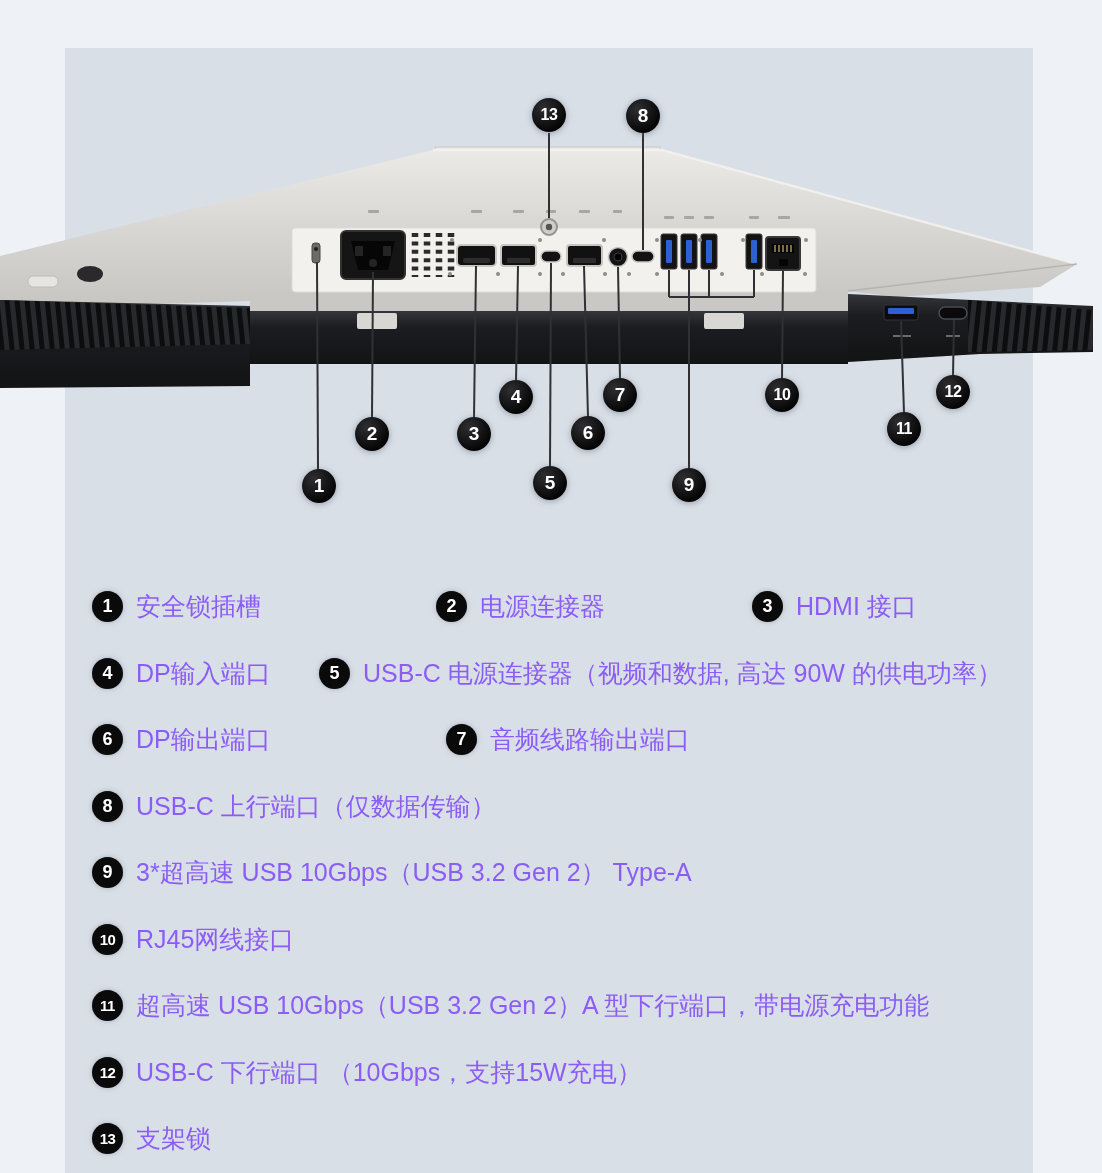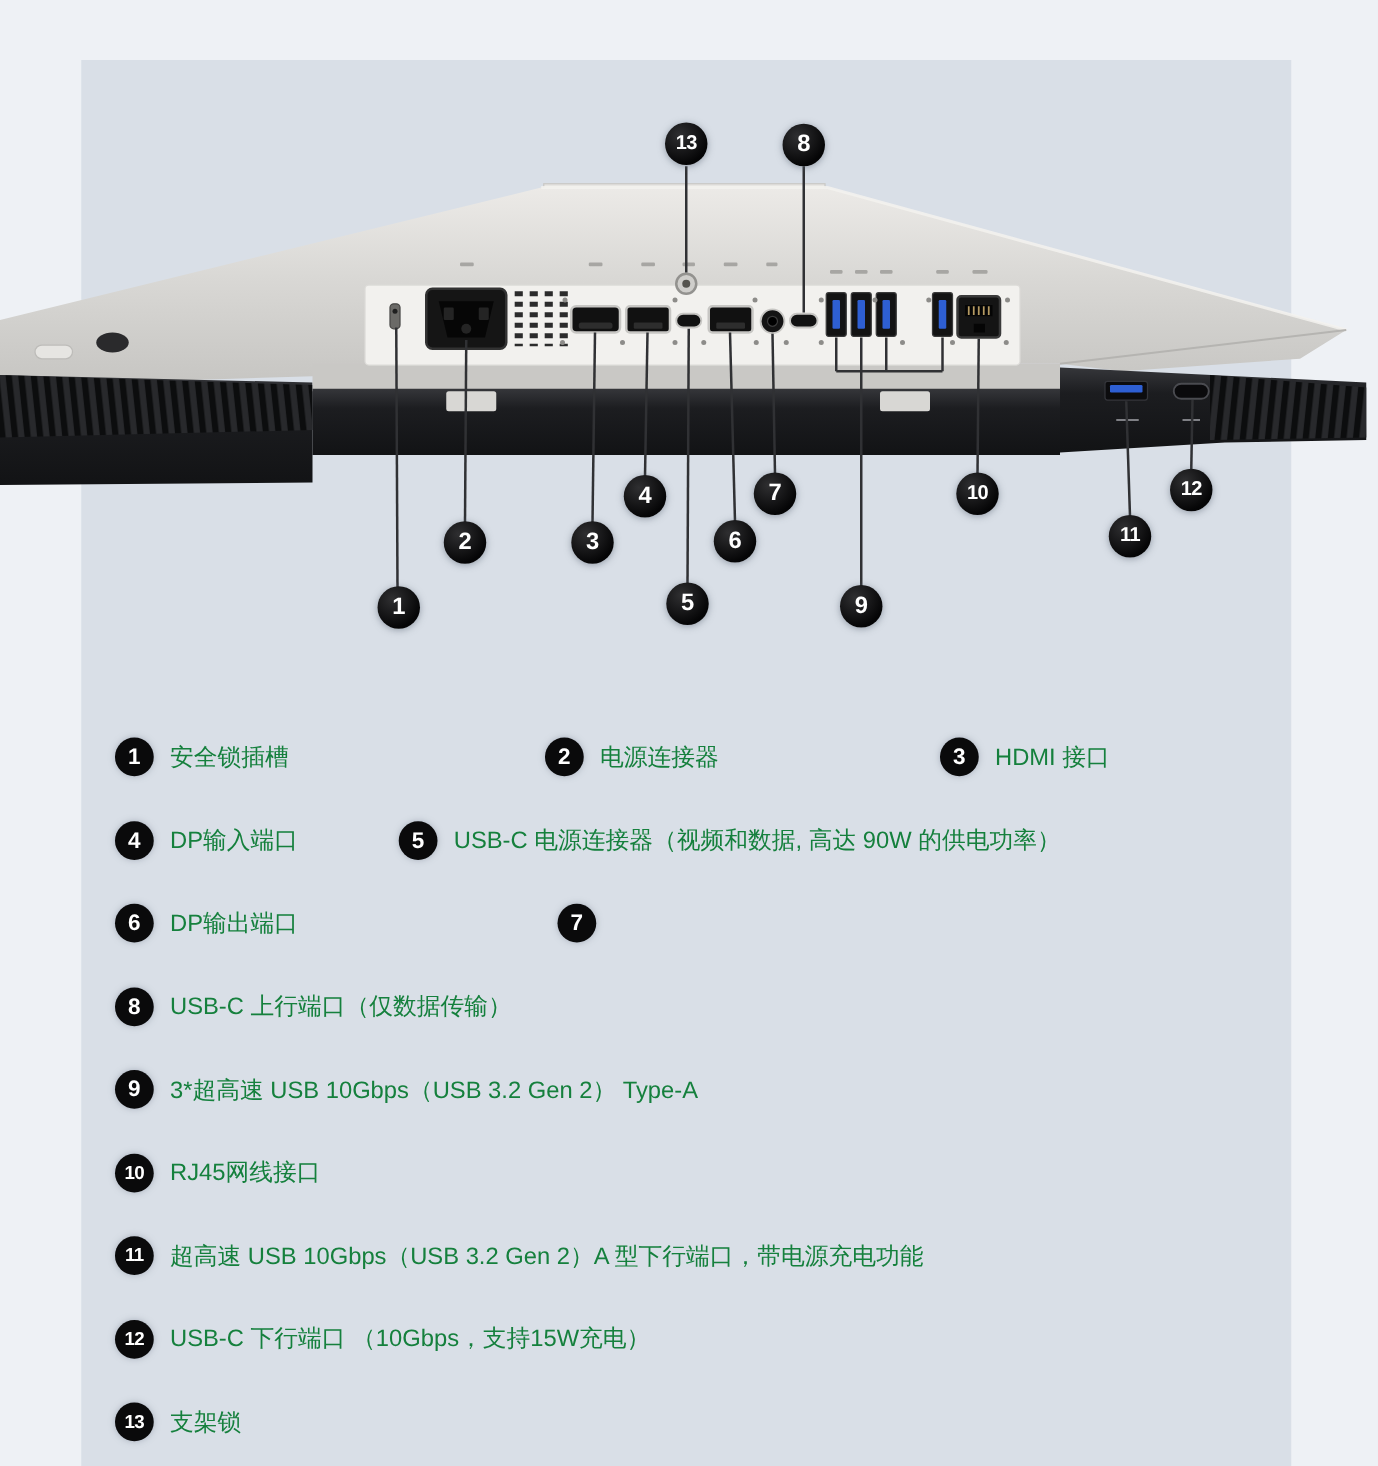--- a/index.html
+++ b/index.html
@@ -20,21 +20,21 @@
   .c13{left:532px;top:98px;}
   
   .legend{position:absolute;left:92px;top:590px;width:941px;}
   .lrow{position:relative;height:40px;margin-bottom:26.5px;}
   .litem{position:absolute;top:0;display:flex;align-items:center;gap:13px;white-space:nowrap;}
   .o0{left:0;} .o344{left:344px;} .o660{left:660px;} .o227{left:227px;} .o354{left:354px;}
   .lnum{flex:0 0 31px;width:31px;height:31px;border-radius:50%;background:#0a0a0b;color:#fff;
         font-size:18px;font-weight:bold;line-height:31px;text-align:center;
         box-shadow:0 0 5px rgba(120,130,145,.5);}
   .lnum.two{font-size:15px;letter-spacing:-.5px;}
-  .ltext{font-size:19px;color:#15803d;}
+  .ltext{font-size:25px;color:#8b5cf6;}
 </style>
 </head>
 <body>
 
 <div class="canvas">
   <div class="panel"></div>
 
   <svg class="figure-svg" width="1102" height="560" viewBox="0 0 1102 560">
     <defs>
       <linearGradient id="gSilver" x1="0" y1="0" x2="0" y2="1">
@@ -251,20 +251,21 @@
         <span class="ltext">USB-C 电源连接器（视频和数据, 高达 90W 的供电功率）</span>
       </div>
     </div>
     <div class="lrow">
       <div class="litem o0">
         <span class="lnum">6</span>
         <span class="ltext">DP输出端口</span>
       </div>
       <div class="litem o354">
         <span class="lnum">7</span>
+        <span class="ltext">音频线路输出端口</span>
       </div>
     </div>
     <div class="lrow">
       <div class="litem o0">
         <span class="lnum">8</span>
         <span class="ltext">USB-C 上行端口（仅数据传输）</span>
       </div>
     </div>
     <div class="lrow">
       <div class="litem o0">

